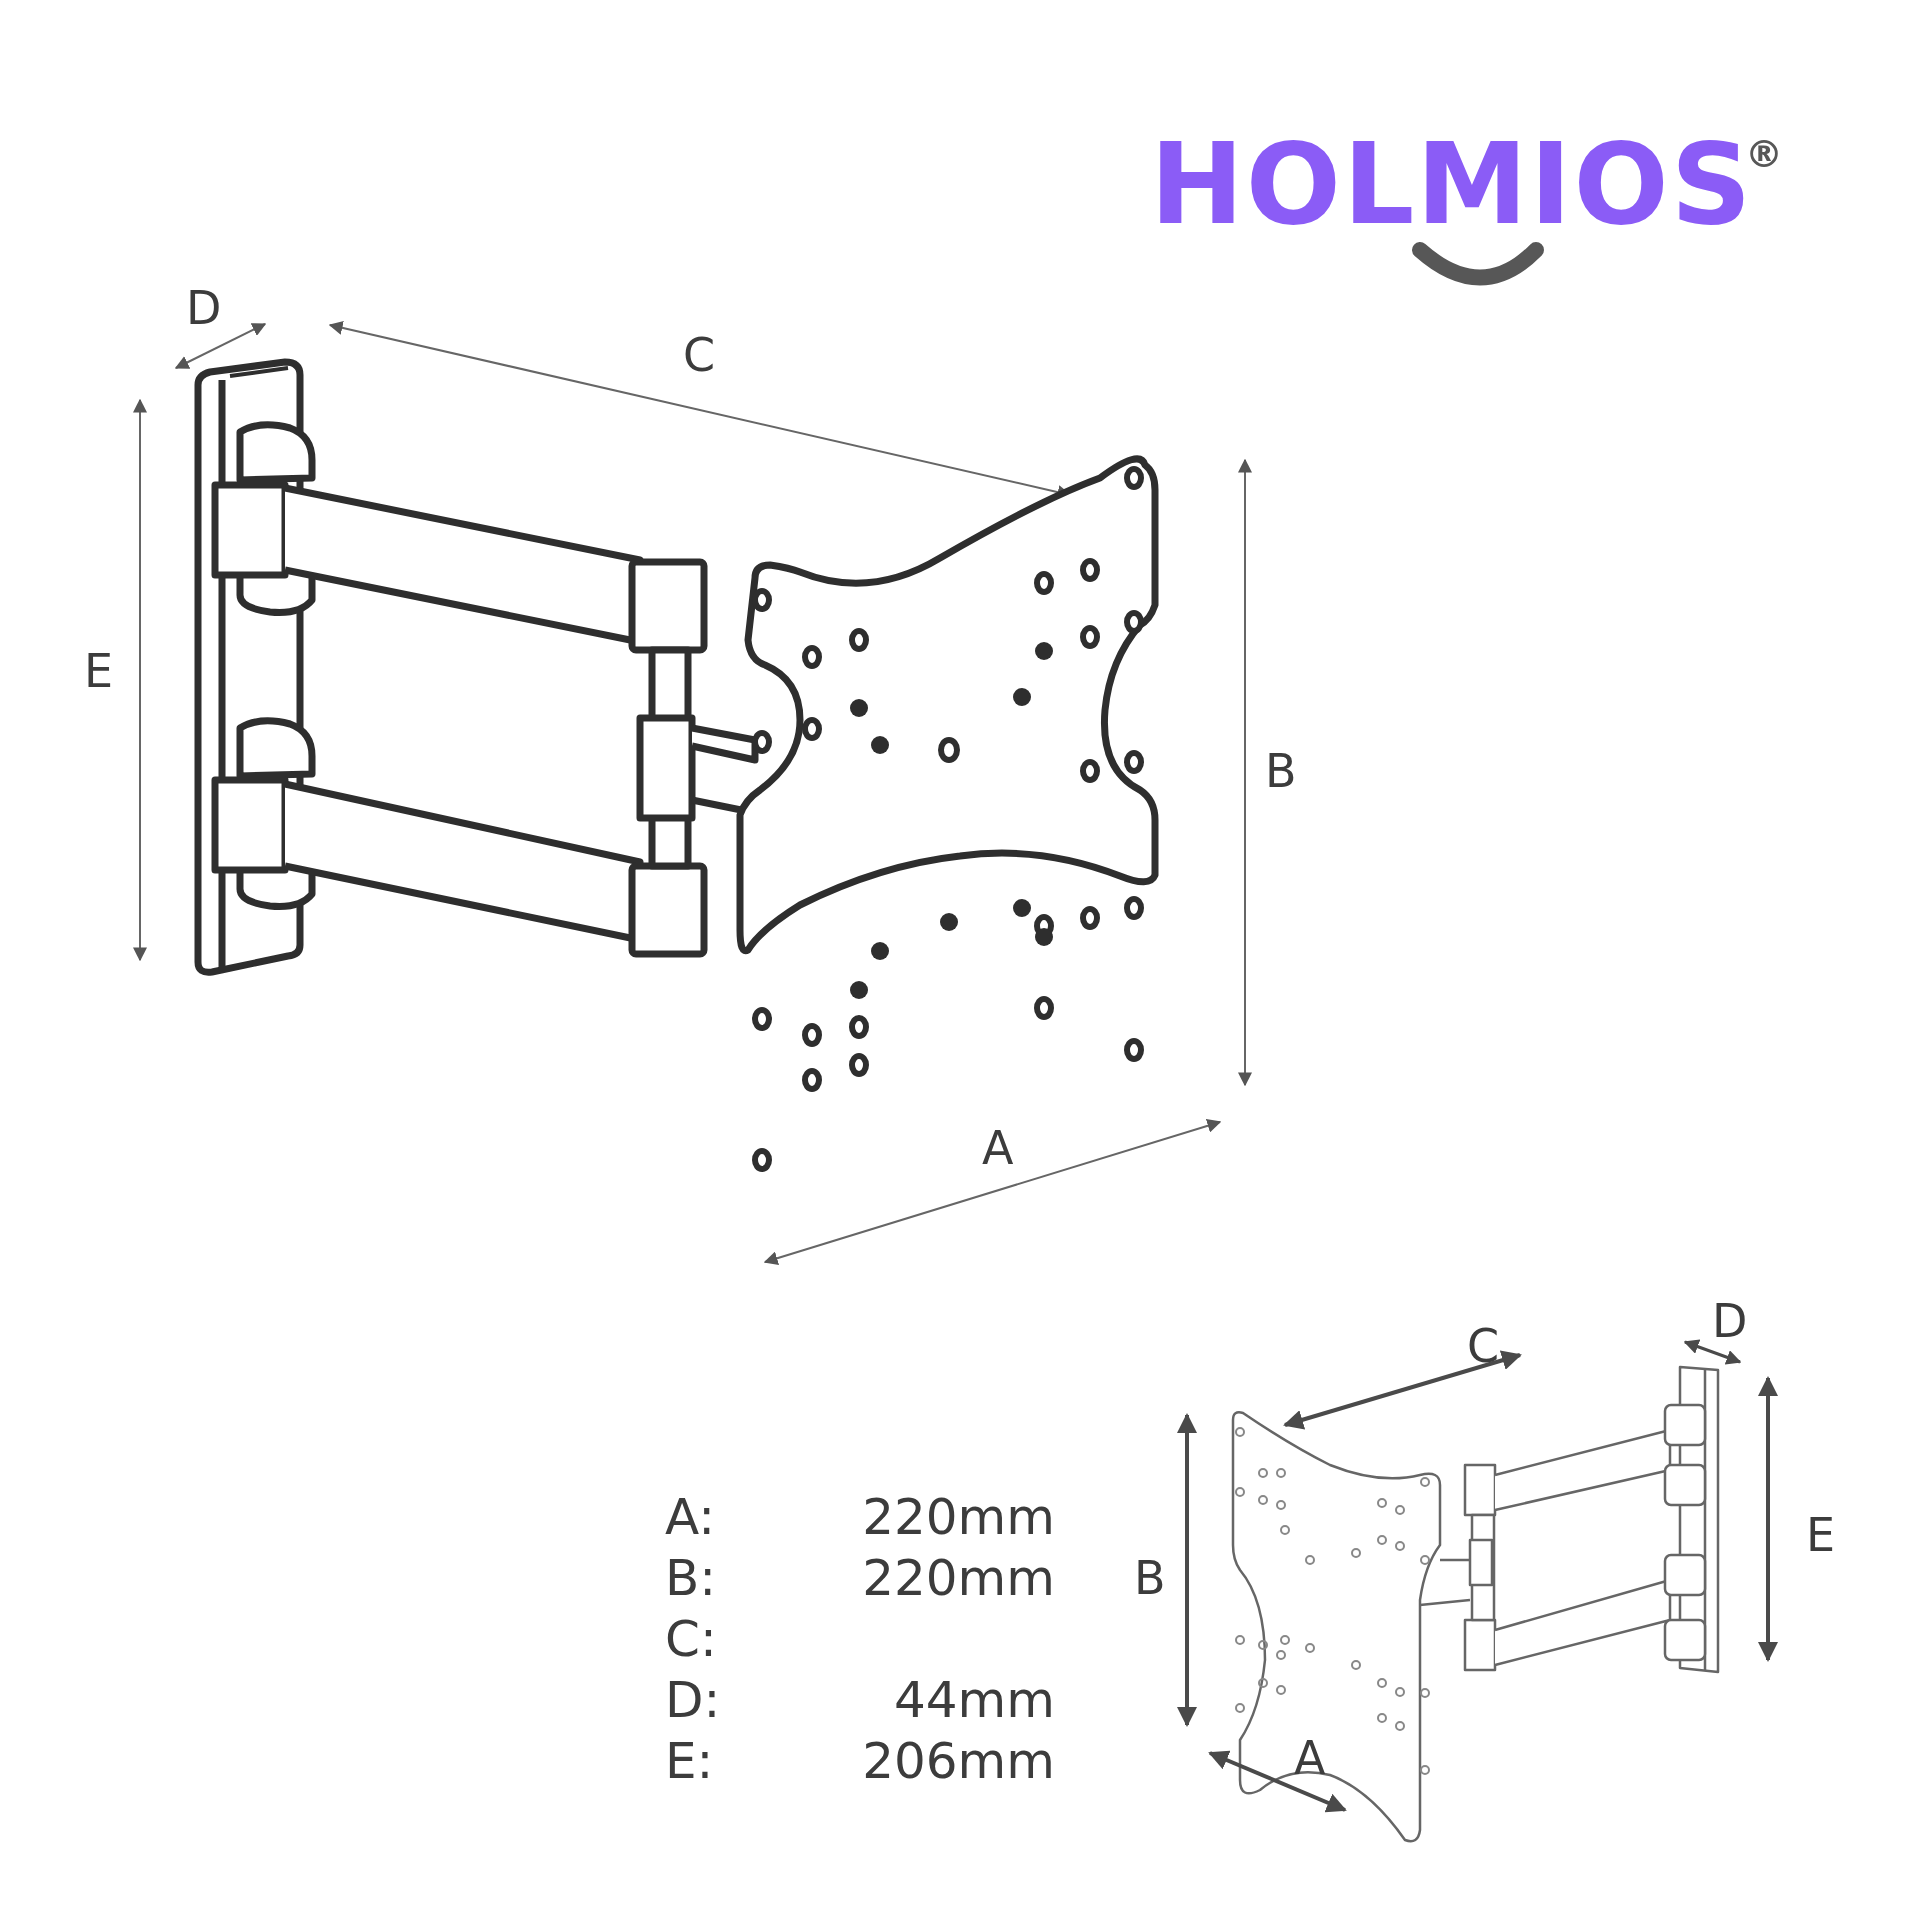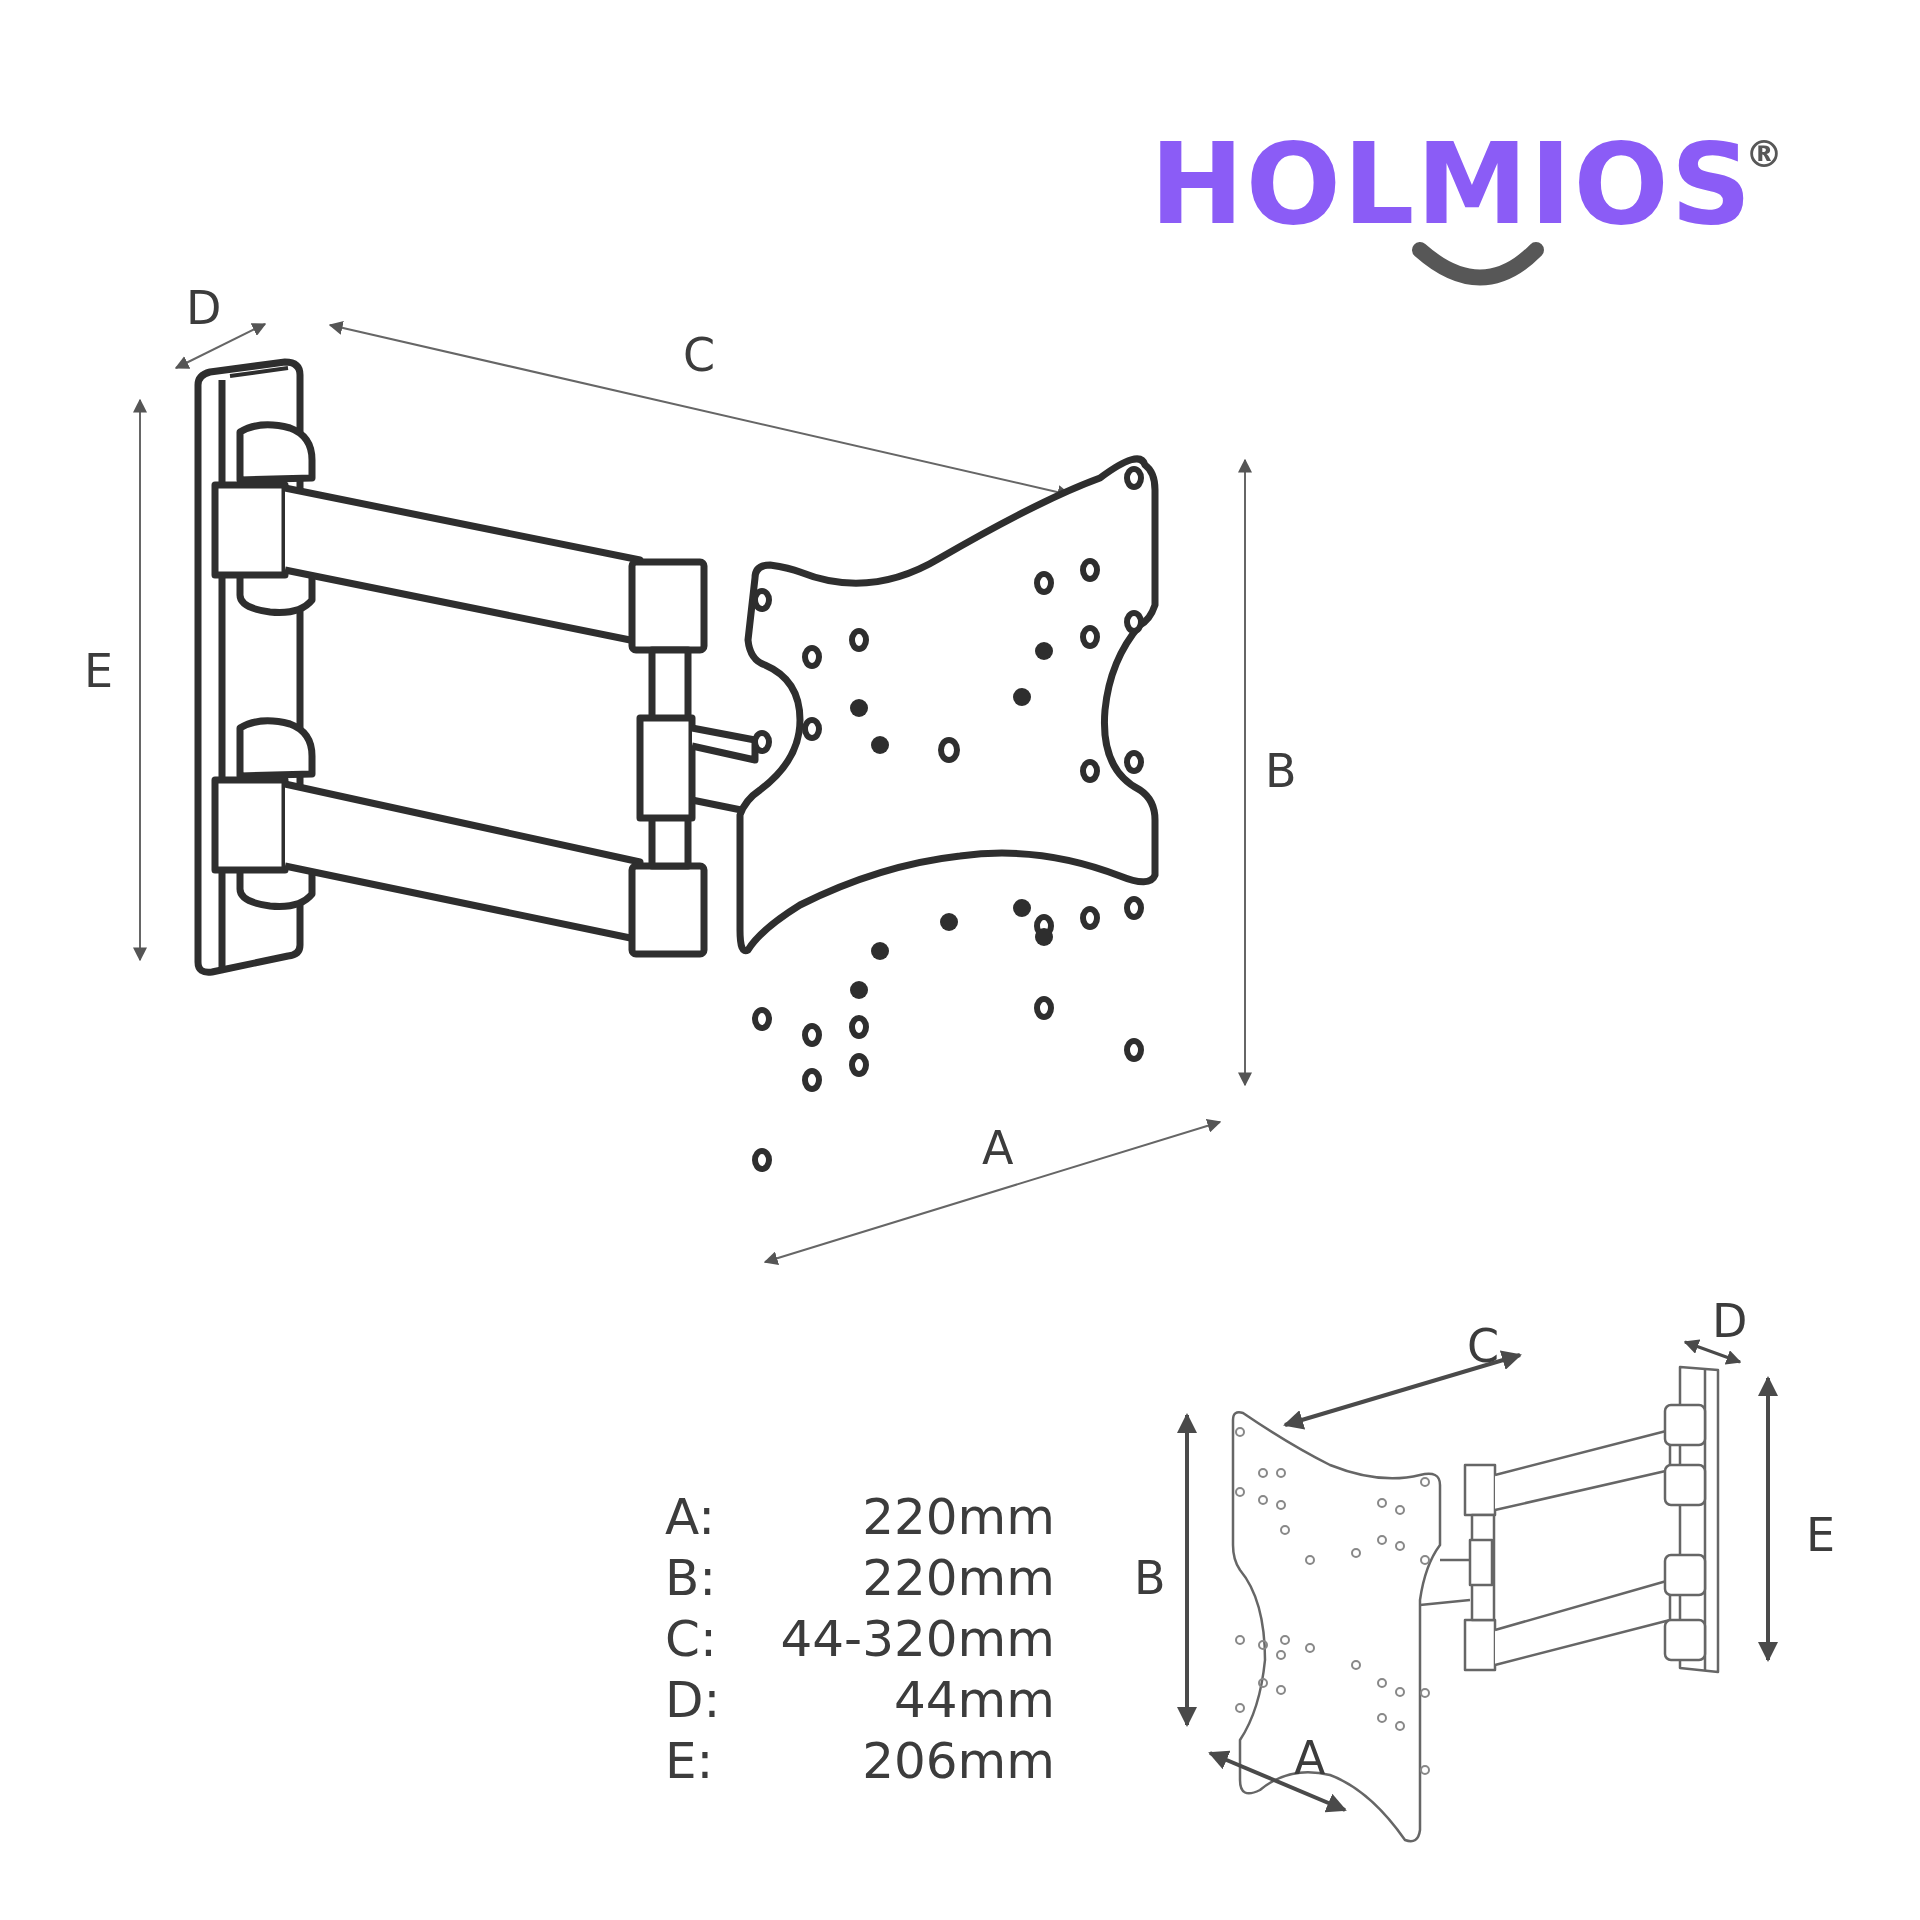--- a/index.html
+++ b/index.html
@@ -186,21 +186,20 @@
   <div class="spec-row">
     <span>A:</span>
     <span>220mm</span>
   </div>
   <div class="spec-row">
     <span>B:</span>
     <span>220mm</span>
   </div>
   <div class="spec-row">
     <span>C:</span>
-    <span>44-320mm</span>
   </div>
   <div class="spec-row">
     <span>D:</span>
     <span>44mm</span>
   </div>
   <div class="spec-row">
     <span>E:</span>
     <span>206mm</span>
   </div>
 </div>

